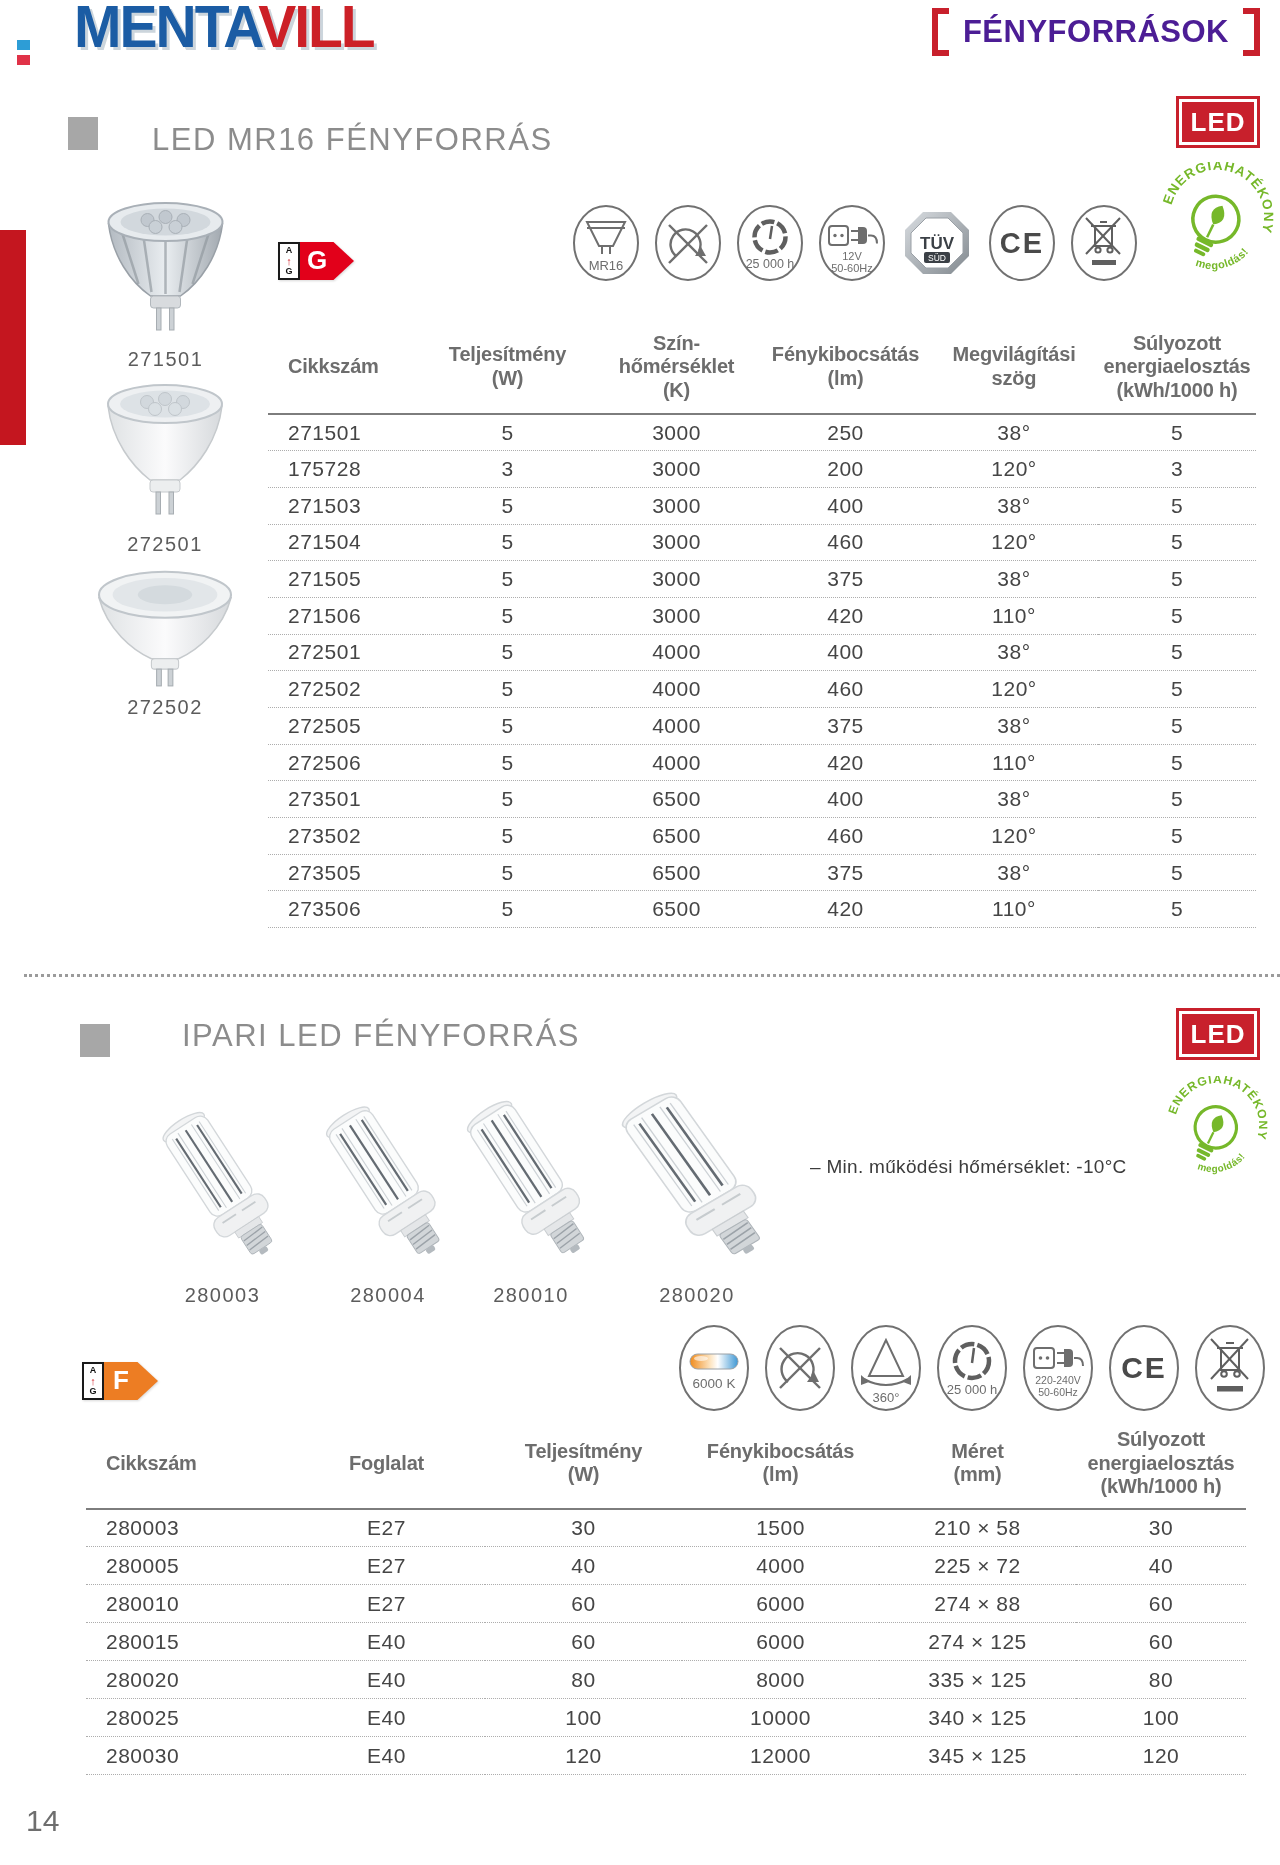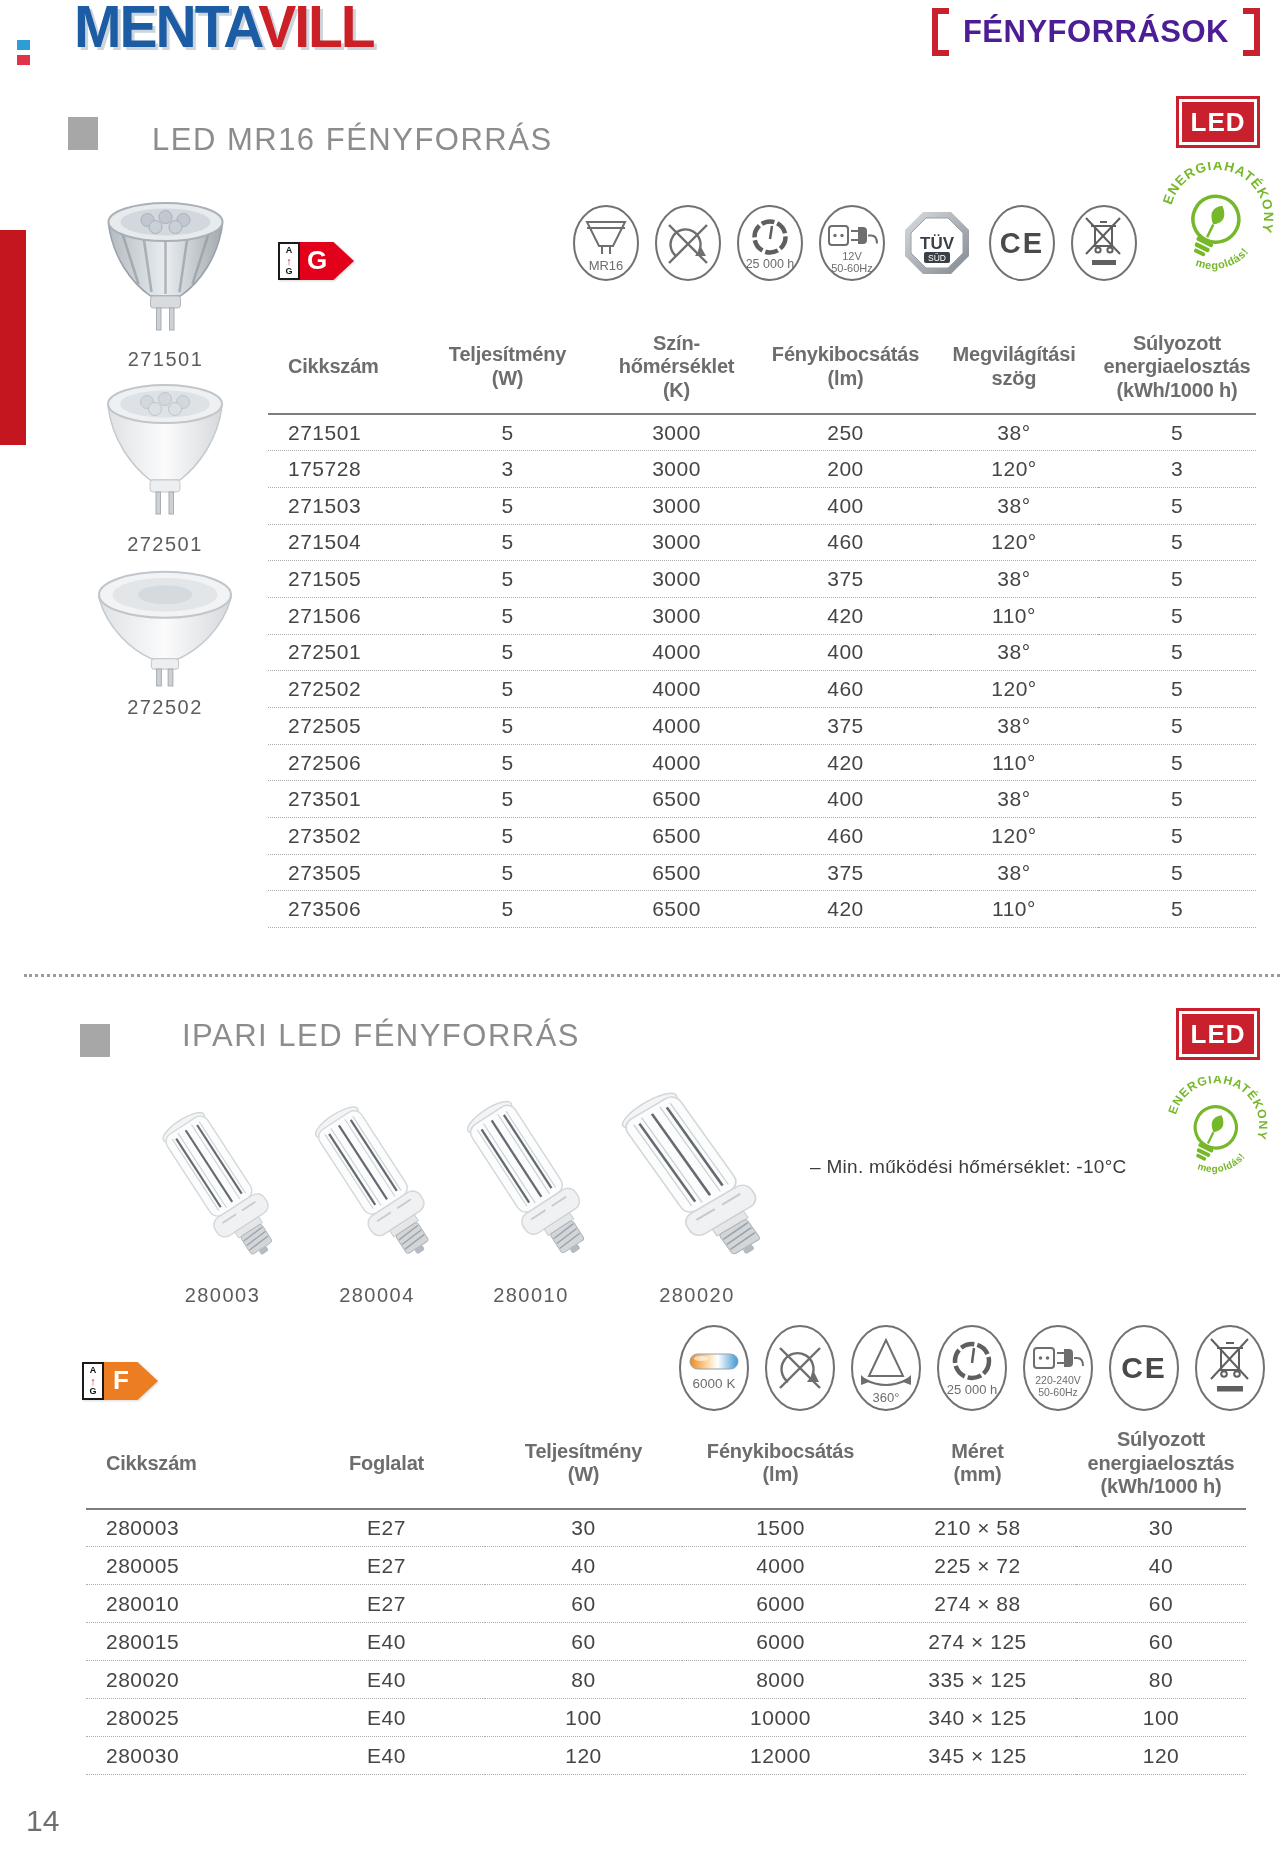--- a/index.html
+++ b/index.html
@@ -500,21 +500,21 @@
             <line x1="77" y1="164" x2="103" y2="162"></line>
             <line x1="77" y1="170" x2="103" y2="168"></line>
             <line x1="77" y1="176" x2="103" y2="174"></line>
           </g>
         <rect x="85" y="182" width="10" height="6" rx="2" fill="#b4babf"></rect>
       </g>
     </svg>
     <figcaption>280003</figcaption>
   </figure>
 
-  <figure class="figure" style="left:292px; top:1092px; width:170px;">
+  <figure class="figure" style="left:303px; top:1092px; width:170px;">
     <svg width="170" height="184" viewBox="0 0 180 200">
       <g transform="rotate(-33 90 100)">
         <ellipse cx="90" cy="20" rx="27" ry="9" fill="#f3f4f5" stroke="#d3d7da" stroke-width="1.5"></ellipse>
         <rect x="63" y="18" width="54" height="108" rx="10" fill="#fbfcfc" stroke="#d3d7da" stroke-width="1.5"></rect>
         <g stroke="#ccd1d5" stroke-width="1.2">
             <line x1="72" y1="24" x2="72" y2="120"></line>
             <line x1="81" y1="22" x2="81" y2="122"></line>
             <line x1="99" y1="22" x2="99" y2="122"></line>
             <line x1="108" y1="24" x2="108" y2="120"></line>
           </g>

